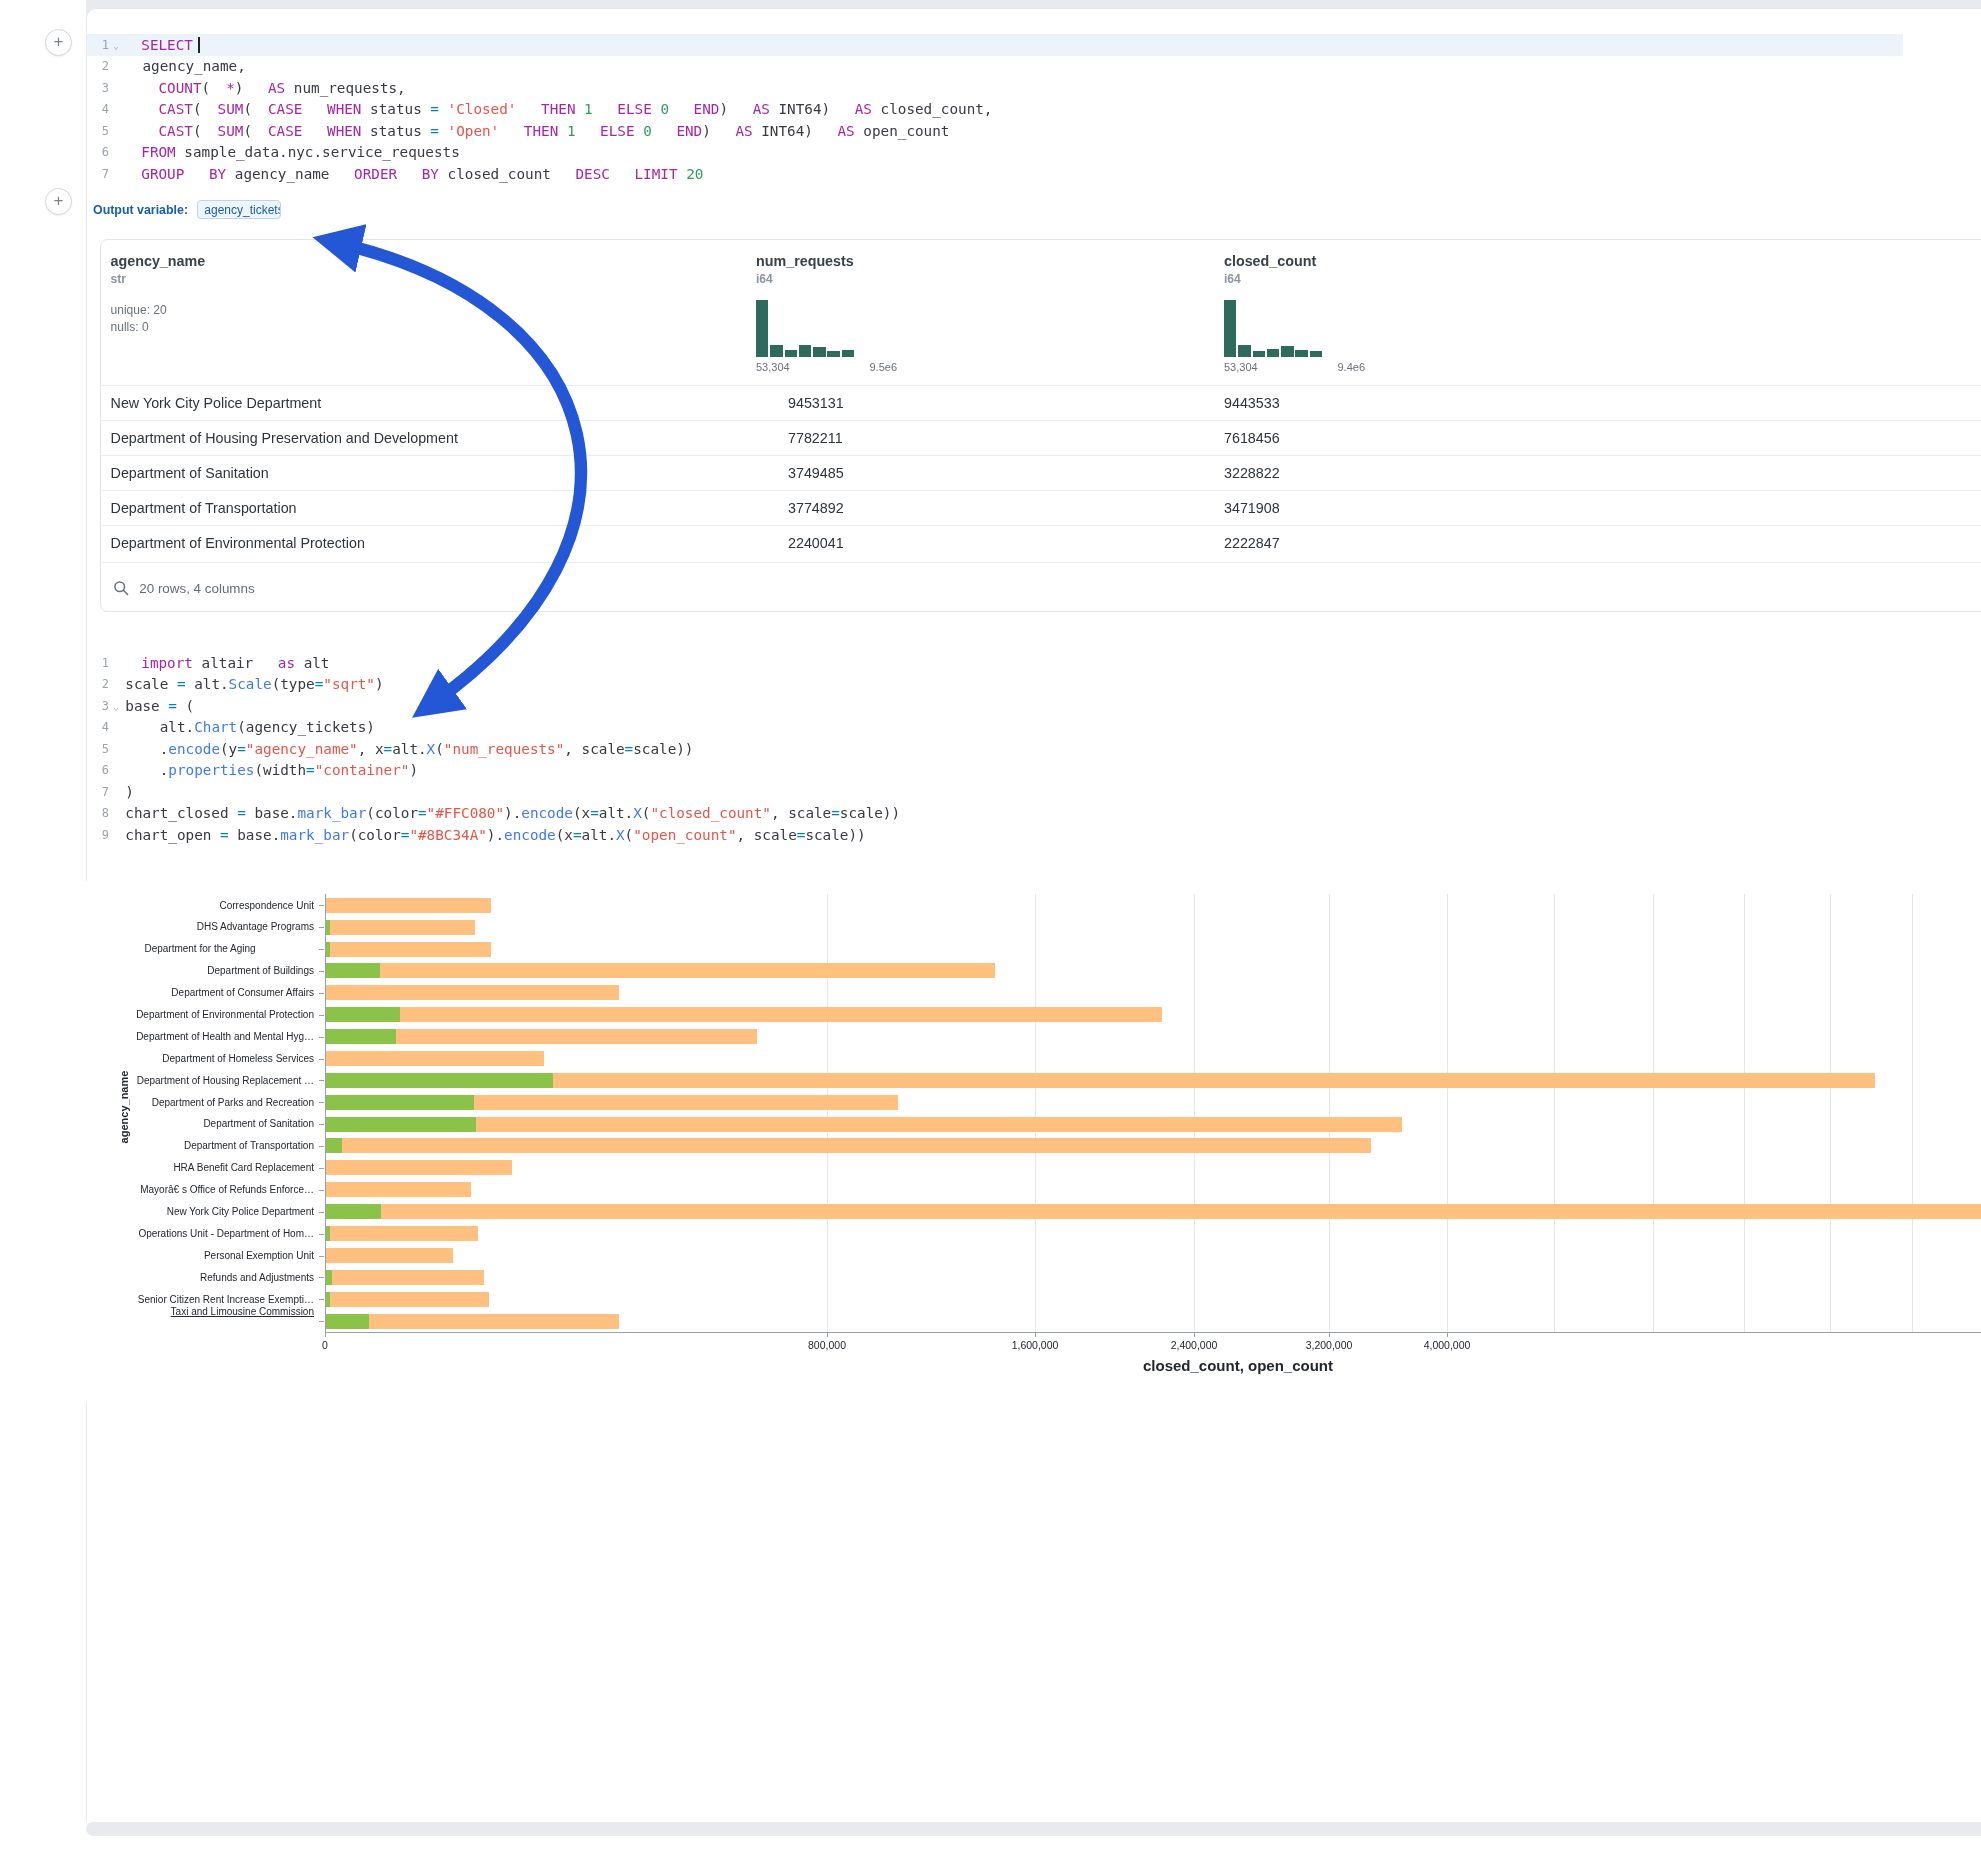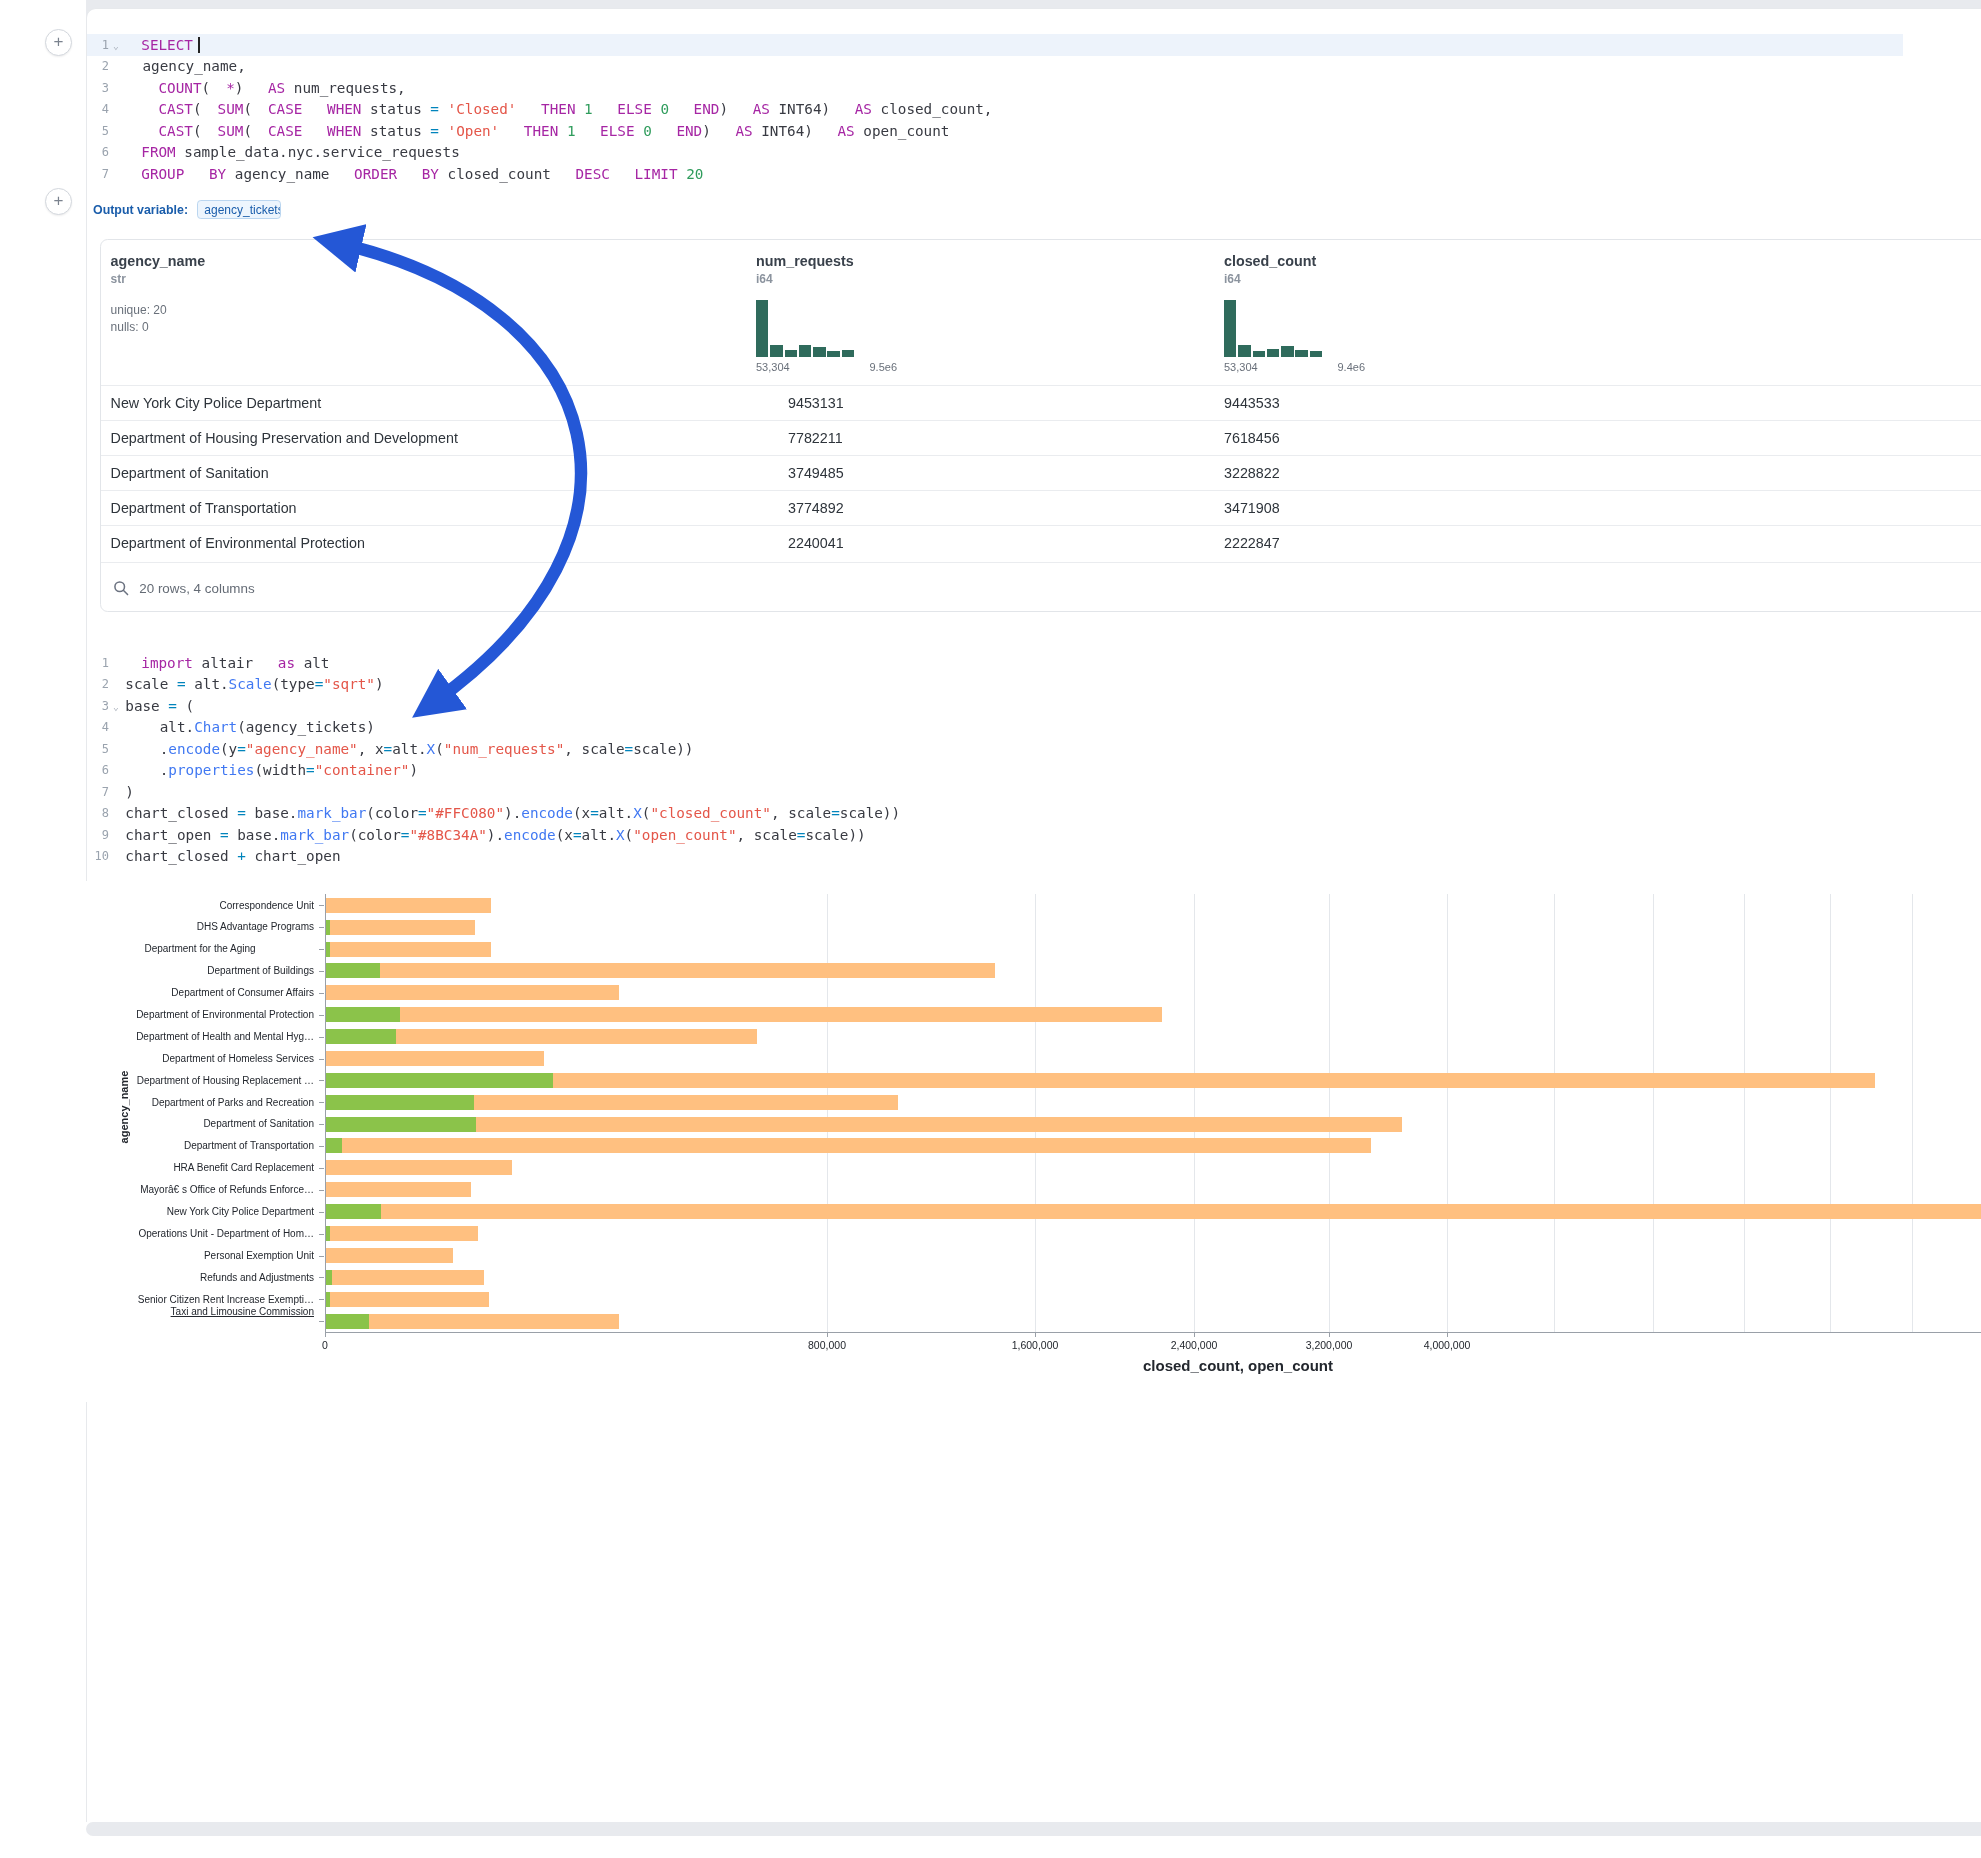--- a/index.html
+++ b/index.html
@@ -198,21 +198,20 @@
   <div class="code-block" style="top:652px">
       <div class="code-line"><div class="gutter">1</div><div class="code-text"><span class="tok-kw">import</span><span class="tok-pl"> altair </span><span class="tok-kw">as</span><span class="tok-pl"> alt</span></div></div>
       <div class="code-line"><div class="gutter">2</div><div class="code-text"><span class="tok-pl">scale </span><span class="tok-op">=</span><span class="tok-pl"> alt.</span><span class="tok-fn">Scale</span><span class="tok-pl">(type</span><span class="tok-op">=</span><span class="tok-st">"sqrt"</span><span class="tok-pl">)</span></div></div>
       <div class="code-line"><div class="gutter">3<span class="fold">⌄</span></div><div class="code-text"><span class="tok-pl">base </span><span class="tok-op">=</span><span class="tok-pl"> (</span></div></div>
       <div class="code-line"><div class="gutter">4</div><div class="code-text"><span class="tok-pl">    alt.</span><span class="tok-fn">Chart</span><span class="tok-pl">(agency_tickets)</span></div></div>
       <div class="code-line"><div class="gutter">5</div><div class="code-text"><span class="tok-pl">    .</span><span class="tok-fn">encode</span><span class="tok-pl">(y</span><span class="tok-op">=</span><span class="tok-st">"agency_name"</span><span class="tok-pl">, x</span><span class="tok-op">=</span><span class="tok-pl">alt.</span><span class="tok-fn">X</span><span class="tok-pl">(</span><span class="tok-st">"num_requests"</span><span class="tok-pl">, scale</span><span class="tok-op">=</span><span class="tok-pl">scale))</span></div></div>
       <div class="code-line"><div class="gutter">6</div><div class="code-text"><span class="tok-pl">    .</span><span class="tok-fn">properties</span><span class="tok-pl">(width</span><span class="tok-op">=</span><span class="tok-st">"container"</span><span class="tok-pl">)</span></div></div>
       <div class="code-line"><div class="gutter">7</div><div class="code-text"><span class="tok-pl">)</span></div></div>
       <div class="code-line"><div class="gutter">8</div><div class="code-text"><span class="tok-pl">chart_closed </span><span class="tok-op">=</span><span class="tok-pl"> base.</span><span class="tok-fn">mark_bar</span><span class="tok-pl">(color</span><span class="tok-op">=</span><span class="tok-st">"#FFC080"</span><span class="tok-pl">).</span><span class="tok-fn">encode</span><span class="tok-pl">(x</span><span class="tok-op">=</span><span class="tok-pl">alt.</span><span class="tok-fn">X</span><span class="tok-pl">(</span><span class="tok-st">"closed_count"</span><span class="tok-pl">, scale</span><span class="tok-op">=</span><span class="tok-pl">scale))</span></div></div>
       <div class="code-line"><div class="gutter">9</div><div class="code-text"><span class="tok-pl">chart_open </span><span class="tok-op">=</span><span class="tok-pl"> base.</span><span class="tok-fn">mark_bar</span><span class="tok-pl">(color</span><span class="tok-op">=</span><span class="tok-st">"#8BC34A"</span><span class="tok-pl">).</span><span class="tok-fn">encode</span><span class="tok-pl">(x</span><span class="tok-op">=</span><span class="tok-pl">alt.</span><span class="tok-fn">X</span><span class="tok-pl">(</span><span class="tok-st">"open_count"</span><span class="tok-pl">, scale</span><span class="tok-op">=</span><span class="tok-pl">scale))</span></div></div>
-      <div class="code-line"><div class="gutter">10</div><div class="code-text"><span class="tok-pl">chart_closed </span><span class="tok-op">+</span><span class="tok-pl"> chart_open</span></div></div>
     </div>
 
   <div class="chart-card">
     <div class="y-title">agency_name</div>
     <div class="x-title">closed_count, open_count</div>
   <div class="gridline" style="left: 741px; top: 13.4px; height: 438px;"></div>
       <div class="gridline" style="left: 949px; top: 13.4px; height: 438px;"></div>
       <div class="gridline" style="left: 1108px; top: 13.4px; height: 438px;"></div>
       <div class="gridline" style="left: 1243px; top: 13.4px; height: 438px;"></div>
       <div class="gridline" style="left: 1361px; top: 13.4px; height: 438px;"></div>

